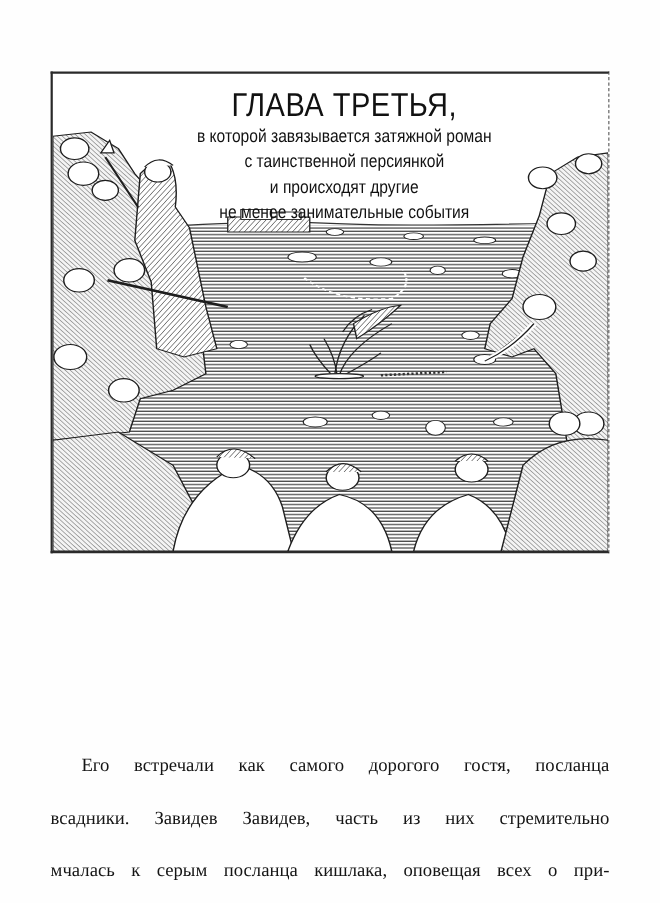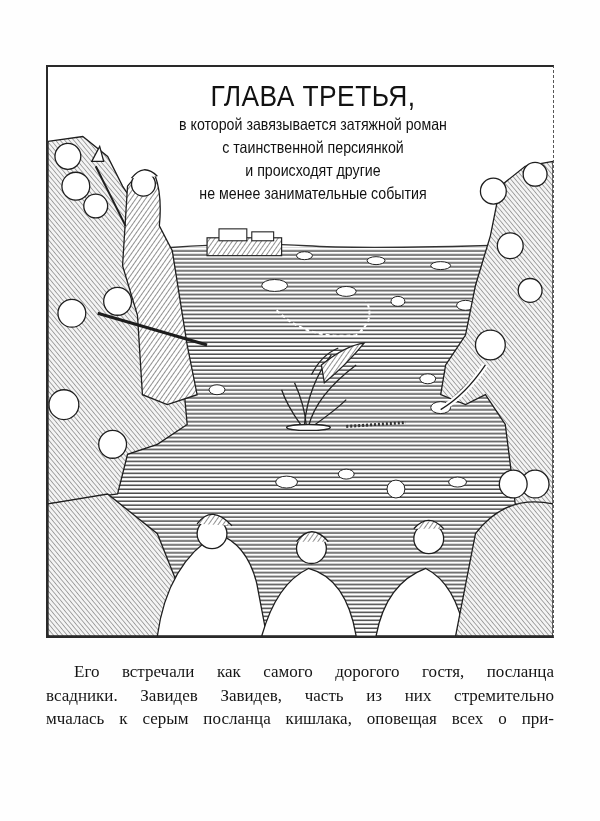--- a/index.html
+++ b/index.html
@@ -1,30 +1,30 @@
 <!DOCTYPE html>
 <html><head>
 <meta charset="utf-8">
 <style>
   html, body { margin:0; padding:0; background:#ffffff; }
   body { width:600px; height:821px; position:relative; overflow:hidden; font-family:"Liberation Serif", "DejaVu Serif", serif; color:#1a1a1a; }
   .page { position:absolute; left:0; top:0; width:600px; height:821px; background:#fefefe; }
 
   
-  .illustration { position:absolute; left:46px; top:65px; width:508px; height:573px; border:2px solid #2a2a2a; border-right:1.5px dashed #555; box-sizing:border-box; overflow:hidden; background:#fff; }
+  .illustration { position:absolute; left:46px; top:65px; width:508px; height:438px; border:2px solid #2a2a2a; border-right:1.5px dashed #555; box-sizing:border-box; overflow:hidden; background:#fff; }
   .illustration svg { position:absolute; left:0; top:0; width:100%; height:100%; }
 
   
   .heading { position:absolute; left:100px; top:12px; width:330px; text-align:center; z-index:3; }
   .chapter-title { font-family:"Liberation Sans Narrow","Liberation Sans", sans-serif; font-size:30px; letter-spacing:0.5px; line-height:34px; color:#111; transform:scaleX(0.88); transform-origin:center; white-space:nowrap; }
   .chapter-sub { font-family:"Liberation Sans", sans-serif; font-size:16.5px; line-height:23px; color:#111; transform:scaleX(0.86); transform-origin:center; white-space:nowrap; }
 
   
   .body-text { position:absolute; left:46px; top:660px; width:508px; font-family:"Liberation Serif", serif; font-size:17px; line-height:23.5px; color:#151515; text-align:justify; }
-  .body-text .line { display:block; text-align:justify; text-align-last:justify; white-space:nowrap; }
+  .body-text .line { display:block; text-align:justify; text-align-last:justify; white-space:nowrap;margin-top:24px; }
   .body-text .line.first { text-indent:28px; }
 </style>
 </head>
 <body>
 
 <div class="page">
 
   <div class="illustration">
     <svg viewBox="0 0 508 573" preserveAspectRatio="none">
       <defs>

